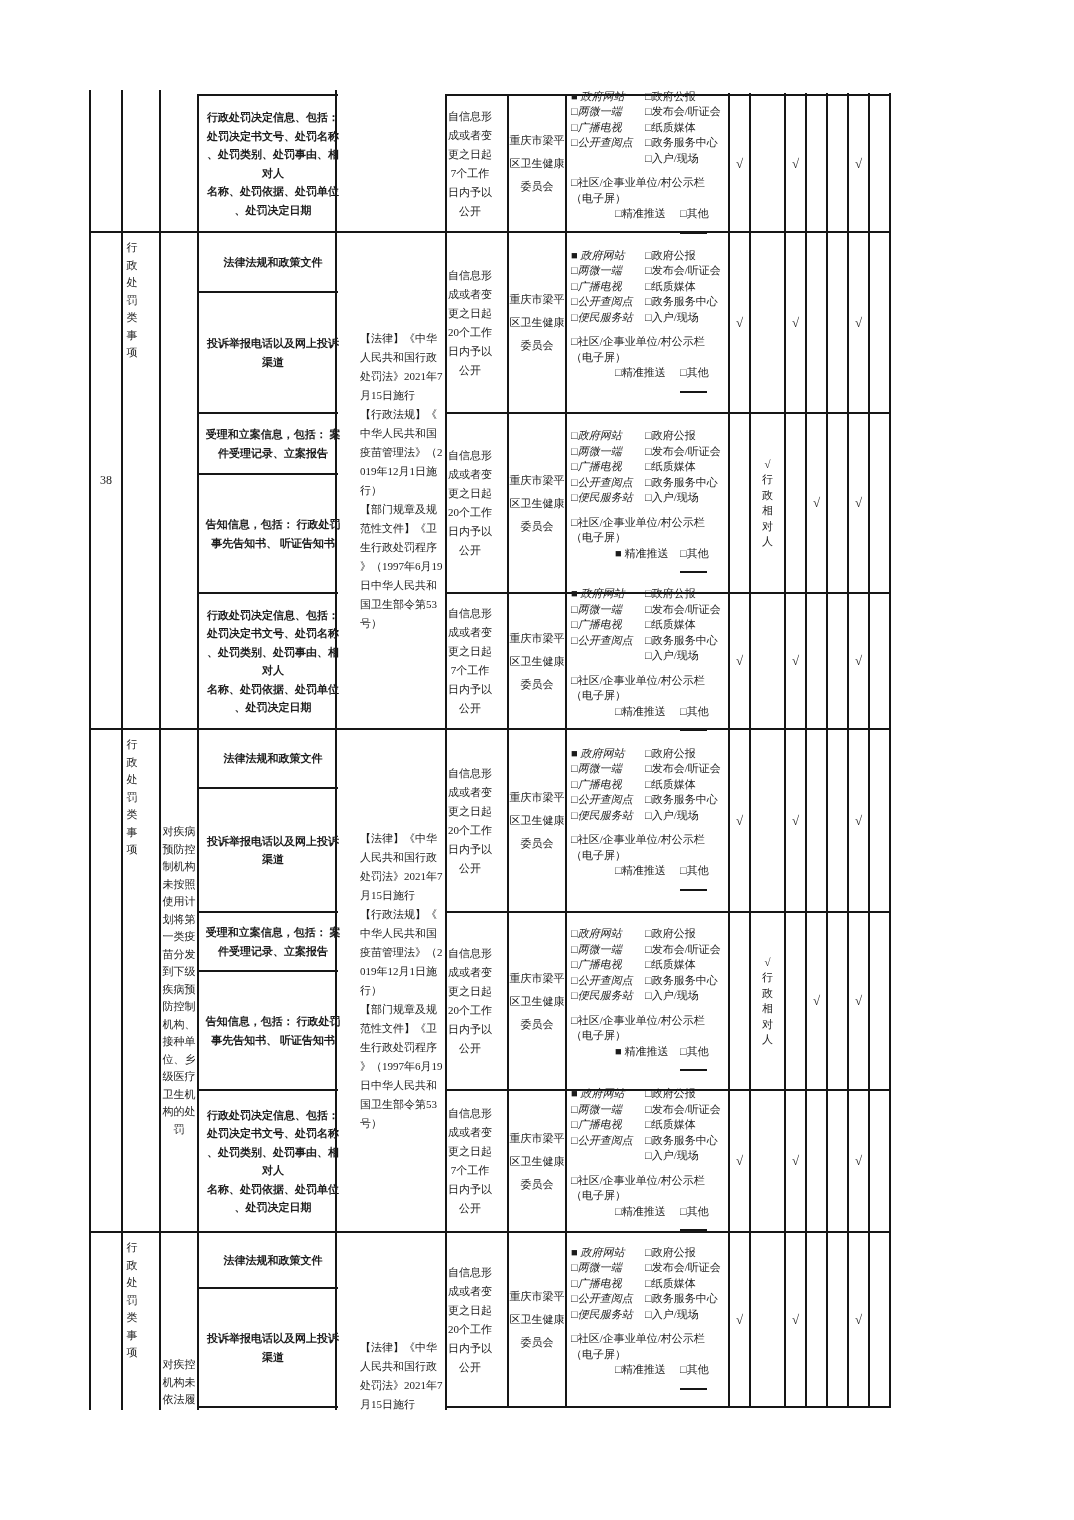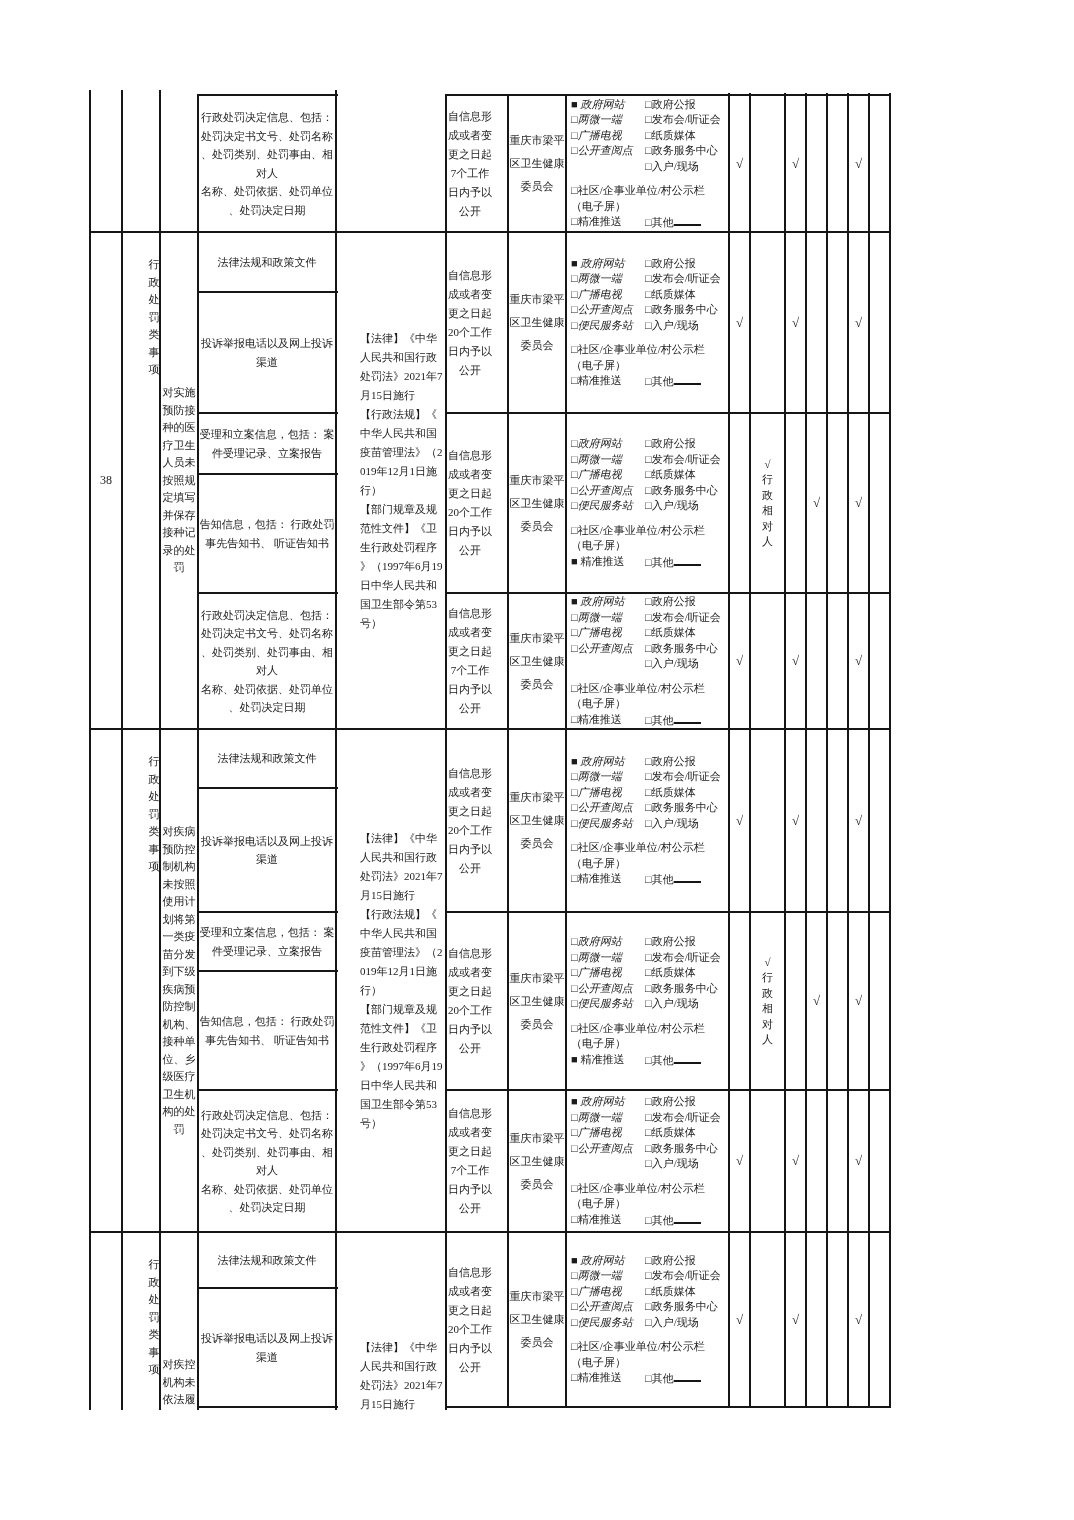--- a/index.html
+++ b/index.html
@@ -3,41 +3,41 @@
 <meta charset="utf-8">
 <style>
   html,body{margin:0;padding:0;background:#e8e8e8;}
   .stage{position:relative;width:1074px;height:1520px;background:#ffffff;overflow:hidden;
          font-family:"Liberation Serif","DejaVu Serif",serif;color:#1c1c1c;}
   .vl{position:absolute;width:2px;background:#161616;}
   .hl{position:absolute;height:2px;background:#161616;}
   .cell{position:absolute;box-sizing:border-box;display:flex;align-items:center;justify-content:center;
         text-align:center;font-size:11px;}
   .seq{left:90px;width:32px;font-size:12px;}
-  .cat{left:135px;width:38px;align-items:flex-start;padding-top:24px;border-radius:11px;}
+  .cat{left:113px;width:38px;align-items:flex-start;padding-top:7px;border-radius:11px;}
   .cat span{display:block;width:13px;line-height:17.5px;word-break:break-all;margin:0 auto;}
   .itm{left:160px;width:38px;}
   .itm span{display:block;width:34px;line-height:17.5px;word-break:break-all;}
-  .con{left:198px;width:138px;}
+  .con{left:204px;width:138px;font-weight:bold;}
   .con span{display:block;width:138px;line-height:18.5px;white-space:pre-line;line-break:anywhere;}
   .bas{left:336px;width:110px;padding-left:24px;}
   .bas span{display:block;width:106px;text-align:left;line-height:19px;white-space:pre-line;line-break:anywhere;}
   .dl{left:446px;width:48px;}
   .dl span{display:block;width:53px;line-height:19px;}
   .au{left:508px;width:58px;}
   .au span{display:block;width:56px;line-height:23px;}
   .clip{overflow:hidden;align-items:flex-start;}
   .panel{position:absolute;left:566px;width:163px;box-sizing:border-box;display:flex;flex-direction:column;
          justify-content:center;padding-left:5px;font-size:11px;line-height:15.5px;text-align:left;}
   .pcols{display:flex;}
   .pl{width:64px;margin-right:10px;}
   .pl>div{word-break:break-all;line-break:anywhere;font-style:italic;}
   .pr{flex:1;min-width:0;}
   .pw{margin-top:9px;}
-  .pf{display:flex;}
+  .pf{display:flex;margin-left:44px;}
   .pfl{width:74px;}
   .uline{display:inline-block;width:27px;height:10px;border-bottom:2px solid #161616;}
   .marks{position:absolute;left:729px;width:161px;}
   .marks>div{position:absolute;top:0;height:100%;display:flex;align-items:center;justify-content:center;
              font-size:13px;text-align:center;}
   .marks>div:nth-child(1){left:0;width:21px;}
   .marks>div:nth-child(2){left:21px;width:35px;font-size:11px;line-height:15.5px;padding:0 11px;box-sizing:border-box;
                           word-break:break-all;line-break:anywhere;}
   .marks>div:nth-child(3){left:56px;width:21px;}
   .marks>div:nth-child(4){left:77px;width:21px;}
@@ -133,23 +133,20 @@
       <div>√</div>
       <div></div>
     </div>
 
   <div class="cell seq" style="top:232px;height:497px">
       <span>38</span>
     </div>
   <div class="cell cat" style="top:232px;height:497px">
       <span>行政处罚类事项</span>
     </div>
-  <div class="cell itm" style="top:232px;height:497px">
-      <span>对实施预防接种的医疗卫生人员未按照规定填写并保存接种记录的处罚</span>
-    </div>
   <div class="cell bas" style="top:232px;height:497px">
       <span>【法律】《中华人民共和国行政处罚法》2021年7月15日施行
 【行政法规】《中华人民共和国疫苗管理法》（2019年12月1日施行）
 【部门规章及规范性文件】《卫生行政处罚程序》（1997年6月19日中华人民共和国卫生部令第53号）</span>
     </div>
 
   <div class="cell con" style="top:232px;height:60px">
       <span>法律法规和政策文件</span>
     </div>
   <div class="cell con" style="top:292px;height:121px">

